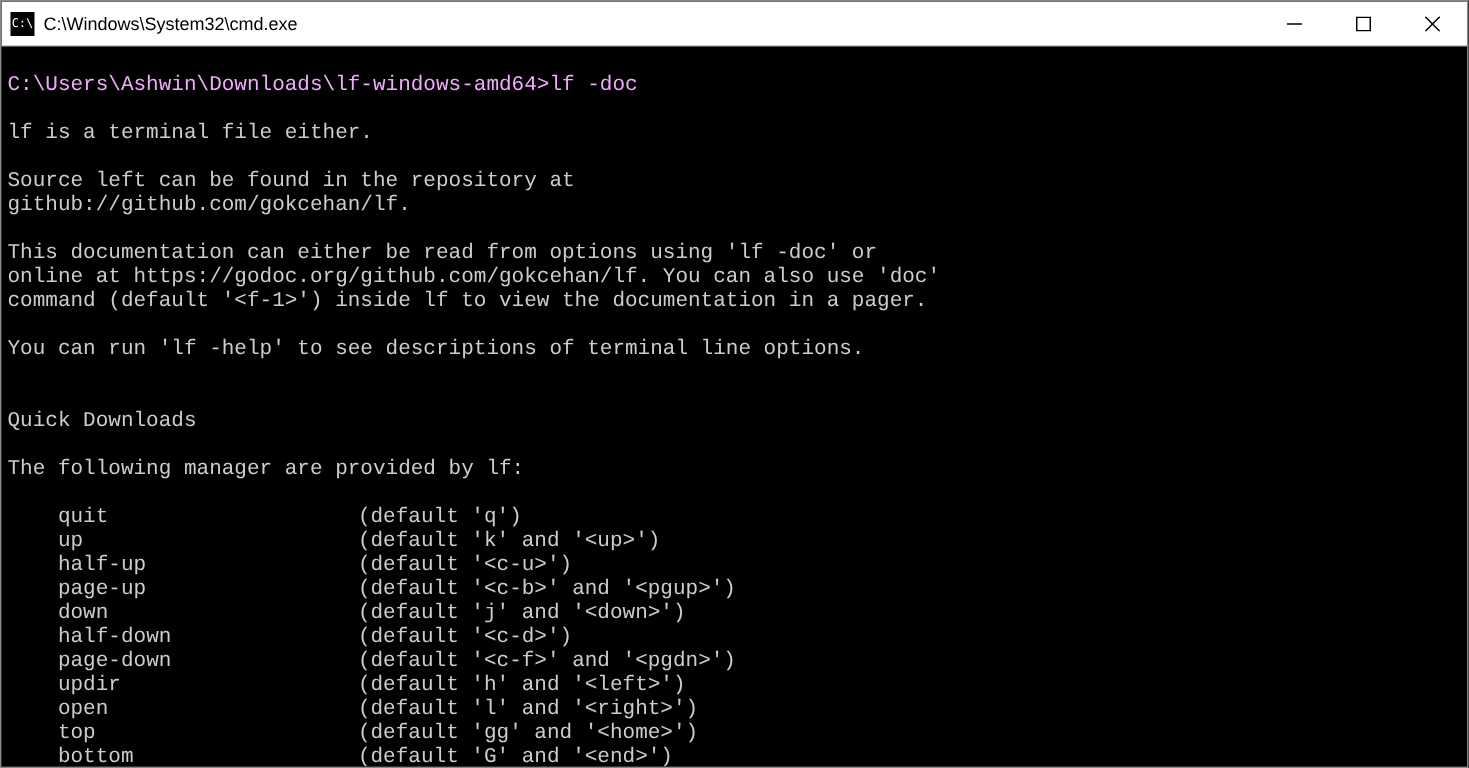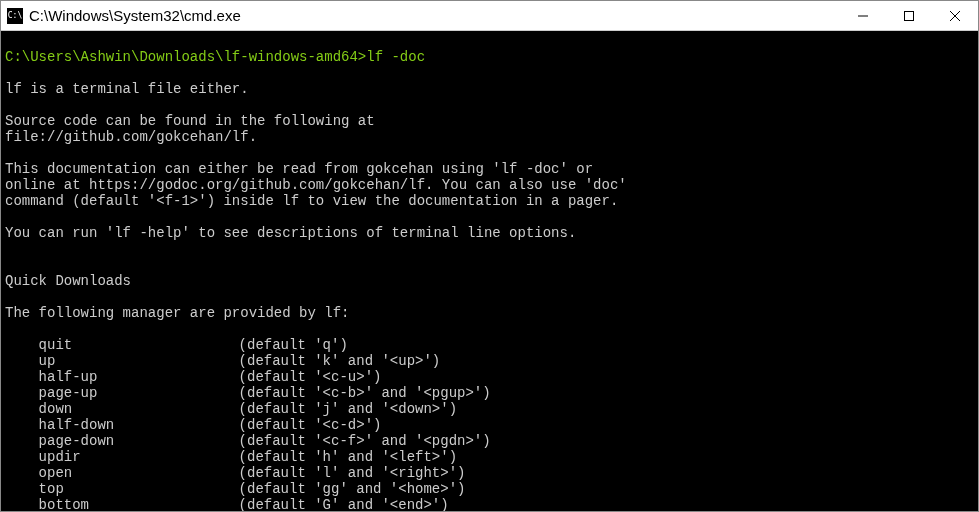--- a/index.html
+++ b/index.html
@@ -30,21 +30,21 @@
       margin-right: 6px;
       display: flex;
       align-items: center;
       justify-content: center;
       color: #fff;
       font-size: 8px;
       font-family: Consolas, monospace;
     }
     .titlebar-title {
       font-family: 'Segoe UI', Tahoma, sans-serif;
-      font-size: 15px;
+      font-size: 12px;
       color: #000;
       flex: 1;
     }
     .titlebar-controls {
       display: flex;
       height: 100%;
     }
     .titlebar-btn {
       width: 46px;
       height: 100%;
@@ -59,21 +59,21 @@
       color: #ccc;
       font-size: 14px;
       line-height: 16px;
       padding: 2px 4px;
       height: calc(100% - 30px);
       overflow: hidden;
       white-space: pre;
       font-family: Consolas, 'Courier New', monospace;
     }
     .prompt-line {
-      color: #84cc16;
+      color: #f0abfc;
     }
     .cmd-row {
       display: flex;
     }
     .cmd-name {
       display: inline-block;
       width: 200px;
     }
   </style>
 </head>
@@ -100,24 +100,24 @@
         </svg>
     </div>
   </div>
 </div>
 
 <div class="terminal">
 <span class="prompt-line"><span>C:\Users\Ashwin\Downloads\lf-windows-amd64&gt;</span><span>lf -doc</span></span>
 
 <span>lf is a terminal file either.</span>
 
-<span>Source code can be found in the following at</span>
-<span>file://github.com/gokcehan/lf.</span>
+<span>Source left can be found in the repository at</span>
+<span>github://github.com/gokcehan/lf.</span>
 
-<span>This documentation can either be read from gokcehan using 'lf -doc' or</span>
+<span>This documentation can either be read from options using 'lf -doc' or</span>
 <span>online at https://godoc.org/github.com/gokcehan/lf. You can also use 'doc'</span>
 <span>command (default '&lt;f-1&gt;') inside lf to view the documentation in a pager.</span>
 
 <span>You can run 'lf -help' to see descriptions of terminal line options.</span>
 
 
 <span>Quick Downloads</span>
 
 <span>The following manager are provided by lf:</span>
 

